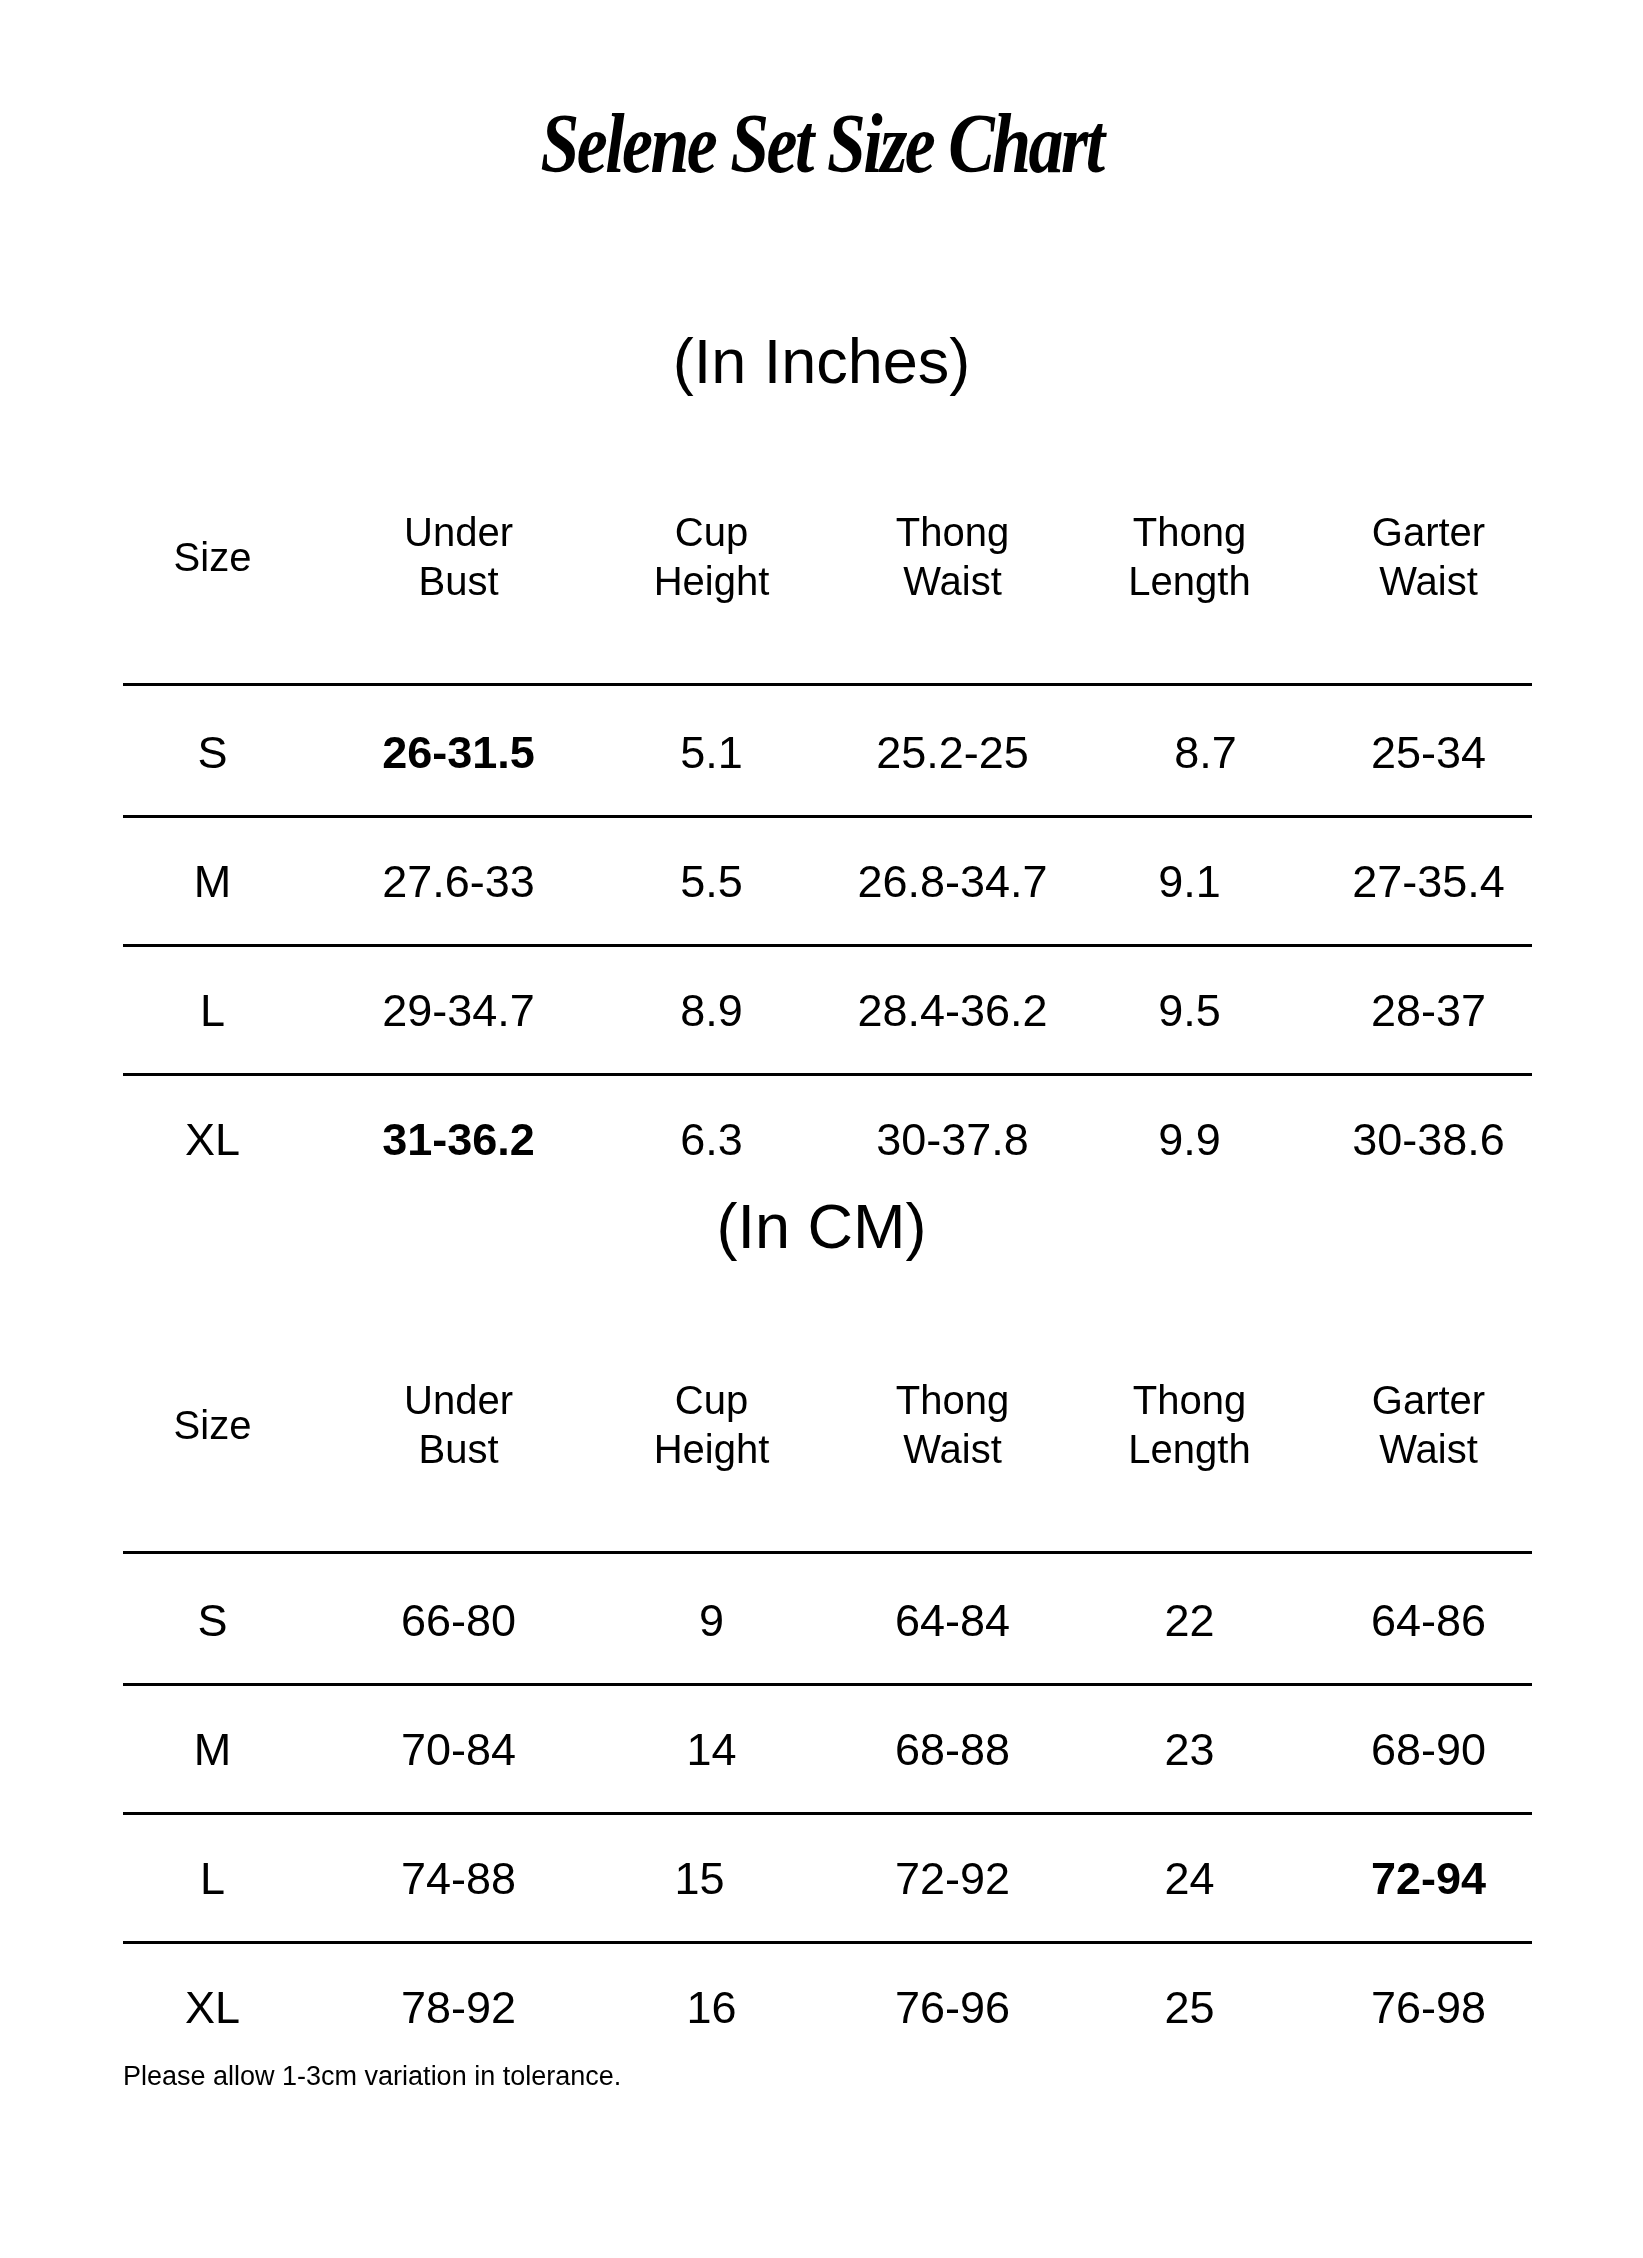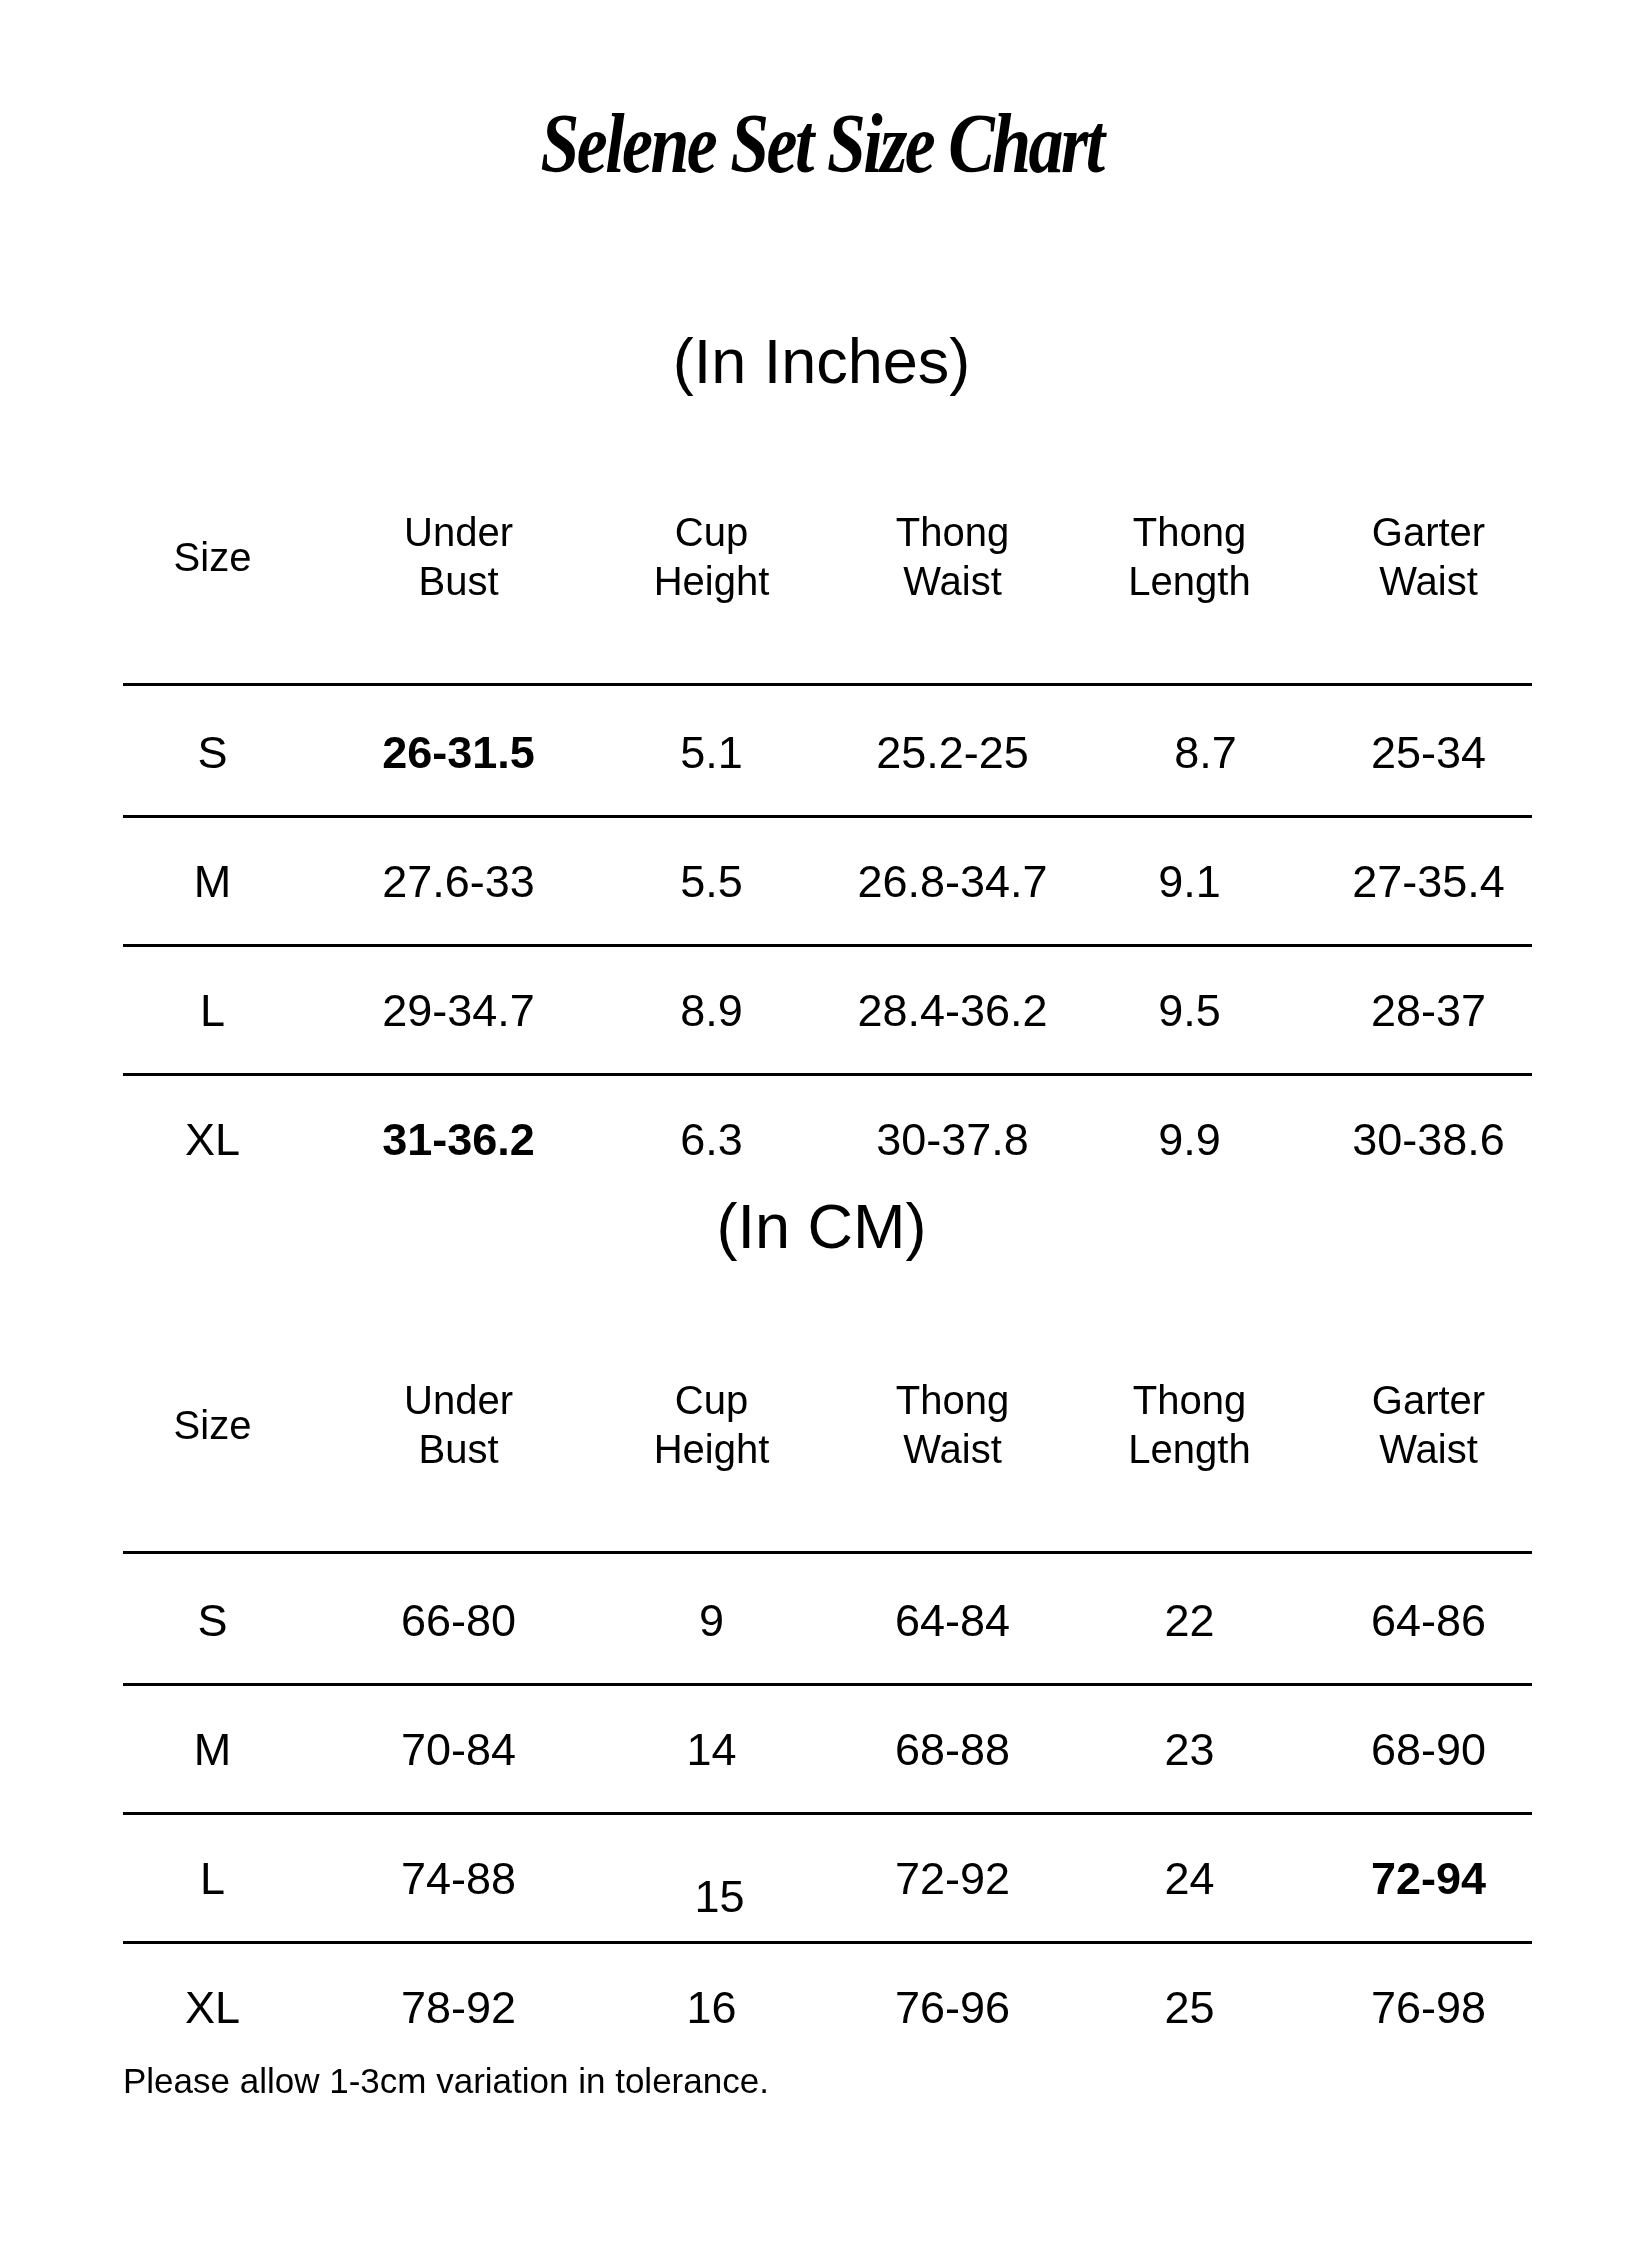--- a/index.html
+++ b/index.html
@@ -6,21 +6,21 @@
   body { width:1643px; height:2259px; position:relative; overflow:hidden; color:#000; font-family:"Liberation Sans", sans-serif; }
   .title { position:absolute; left:0; width:1643px; top:94px; text-align:center; font-family:"Liberation Serif", serif; font-style:italic; font-weight:bold; font-size:85px; letter-spacing:-3px; transform:scaleX(0.82); transform-origin:center; }
   .subtitle { position:absolute; left:0; width:1643px; text-align:center; font-size:63px; font-weight:normal; }
   .tbl { position:absolute; left:123px; width:1409px; }
   .hdr { position:relative; height:148px; }
   .cell { position:absolute; text-align:center; width:217px; margin-left:-108px; }
   .hcell { font-size:40px; line-height:49px; }
   .row { position:relative; height:129px; }
   .row .cell { font-size:45px; top:50%; transform:translateY(-50%); }
   .rule { position:absolute; left:0; right:0; height:3px; background:#000; }
-  .note { position:absolute; left:123px; top:2061px; font-size:35px;text-align:right; }
+  .note { position:absolute; left:123px; top:2061px; font-size:27px;text-align:right; }
 </style>
 </head>
 <body>
 
 <div class="title">Selene Set Size Chart</div>
 
 <div class="subtitle" style="top:325px;">(In Inches)</div>
 
 <div class="tbl" style="top:508px;" id="tbl-inches">
     <div class="hdr">
@@ -131,21 +131,21 @@
       <div class="cell" style="left: 335px;">70-84</div>
       <div class="cell" style="left: 588px;">14</div>
       <div class="cell" style="left: 829px;">68-88</div>
       <div class="cell" style="left: 1066px;">23</div>
       <div class="cell" style="left: 1305px;">68-90</div>
       <div class="rule" style="bottom: 0px;"></div>
     </div>
     <div class="row">
       <div class="cell" style="left: 89px;">L</div>
       <div class="cell" style="left: 335px;">74-88</div>
-      <div class="cell" style="left: 596px; margin-top: 18px;">15</div>
+      <div class="cell" style="left: 576px;">15</div>
       <div class="cell" style="left: 829px;">72-92</div>
       <div class="cell" style="left: 1066px;">24</div>
       <div class="cell" style="left: 1305px; font-weight: bold;">72-94</div>
       <div class="rule" style="bottom: 0px;"></div>
     </div>
     <div class="row">
       <div class="cell" style="left: 89px;">XL</div>
       <div class="cell" style="left: 335px;">78-92</div>
       <div class="cell" style="left: 588px;">16</div>
       <div class="cell" style="left: 829px;">76-96</div>

